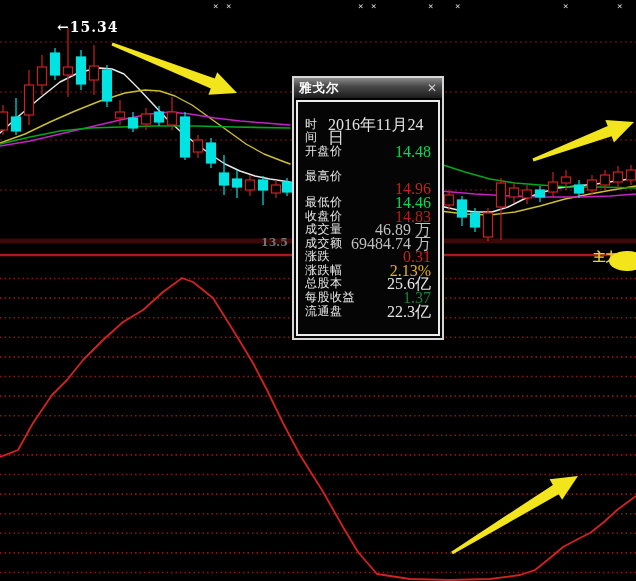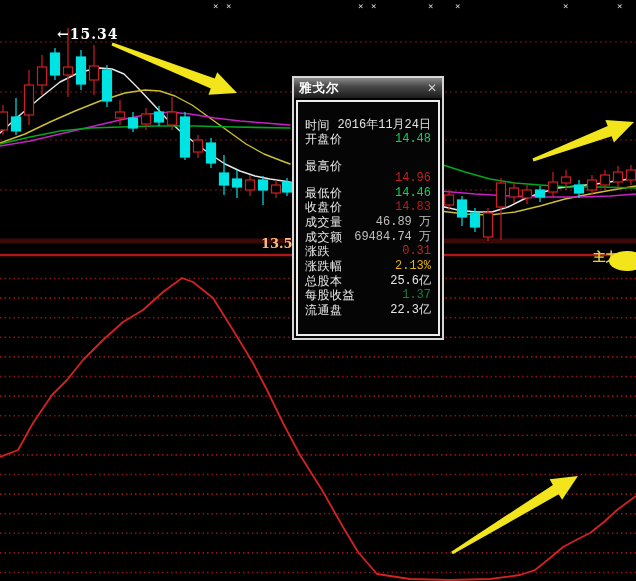--- a/index.html
+++ b/index.html
@@ -3,26 +3,26 @@
 <meta charset="utf-8">
 <style>
   html,body{margin:0;padding:0;background:#000;}
   #stage{
     position:relative;width:636px;height:581px;background:#000;
     overflow:hidden;font-family:"DejaVu Sans",sans-serif;
   }
   #chart-svg{position:absolute;left:0;top:0;z-index:1;}
   .float-label{position:absolute;z-index:2;white-space:nowrap;}
   #high-label{
-    left:57px;top:26px;color:#ffffff;font-family:"DejaVu Serif",serif;
+    left:57px;top:19px;color:#ffffff;font-family:"DejaVu Serif",serif;
     font-size:14px;font-weight:bold;letter-spacing:1px;
   }
   #axis-label{
-    left:261px;top:236px;color:#fdba74;font-family:"DejaVu Serif",serif;
-    font-size:13px;font-weight:bold;z-index:2;
+    left:261px;top:236px;color:#737373;font-family:"DejaVu Serif",serif;
+    font-size:11px;font-weight:bold;z-index:2;
   }
   #indicator-label{
     left:593px;top:249px;color:#e8d23a;font-size:12.5px;font-weight:bold;z-index:3;
   }
   #highlight-blob{
     position:absolute;left:609px;top:251px;width:36px;height:20px;
     border-radius:50%;background:#f2e51c;z-index:4;
   }
   #top-marks{position:absolute;left:0;top:0;width:100%;height:14px;z-index:2;}
   .x-mark{
@@ -51,21 +51,21 @@
     position:absolute;left:2px;right:2px;top:22px;bottom:2px;
     border:2px solid #ececec;background:#050505;
     display:flex;flex-direction:column;justify-content:space-around;
     padding:16px 0;
   }
   .prow{
     display:flex;justify-content:space-between;align-items:center;
     padding:0 7px;font-size:12px;line-height:13px;
   }
   .plabel{color:#e8e8e8;letter-spacing:0.5px;}
-  .pvalue{font-family:Liberation Mono, monospace;font-size:12px;}
+  .pvalue{font-family:Liberation Serif, serif;font-size:16px;}
 </style>
 </head>
 <body>
 
 <div id="stage">
 
   <svg id="chart-svg" width="636" height="581" viewBox="0 0 636 581">
       <line x1="0" y1="42" x2="636" y2="42" stroke="#7f1717" stroke-width="1" stroke-dasharray="2 3"></line>
       <line x1="0" y1="92" x2="636" y2="92" stroke="#7f1717" stroke-width="1" stroke-dasharray="2 3"></line>
       <line x1="0" y1="140" x2="636" y2="140" stroke="#7f1717" stroke-width="1" stroke-dasharray="2 3"></line>

